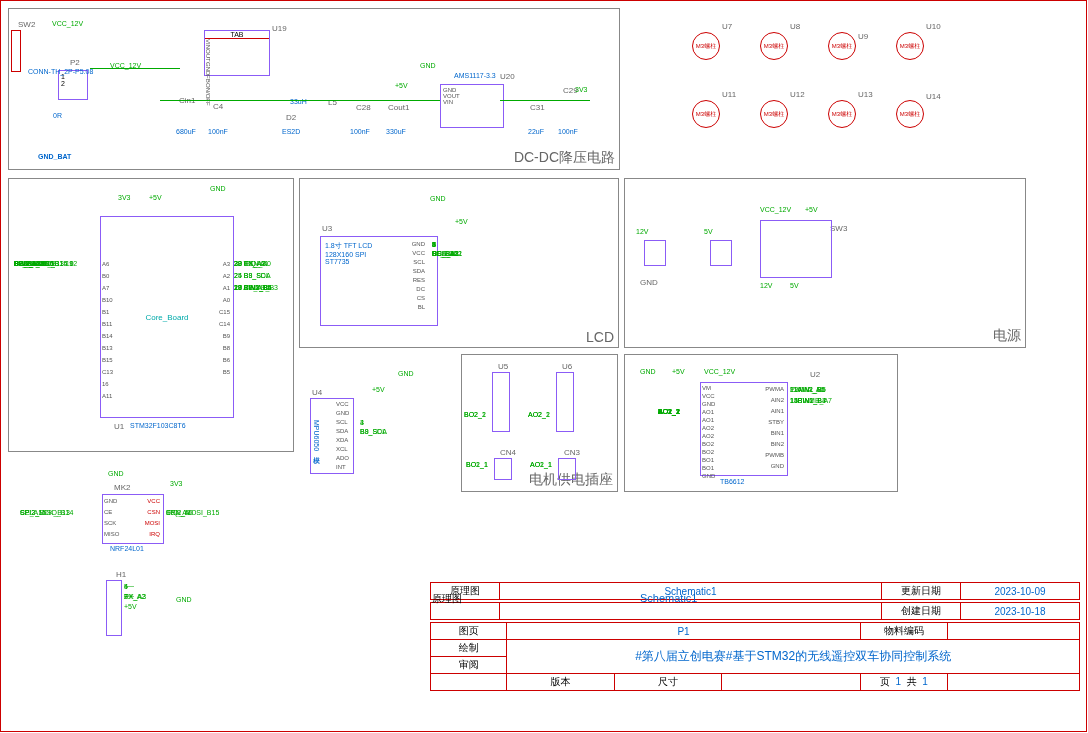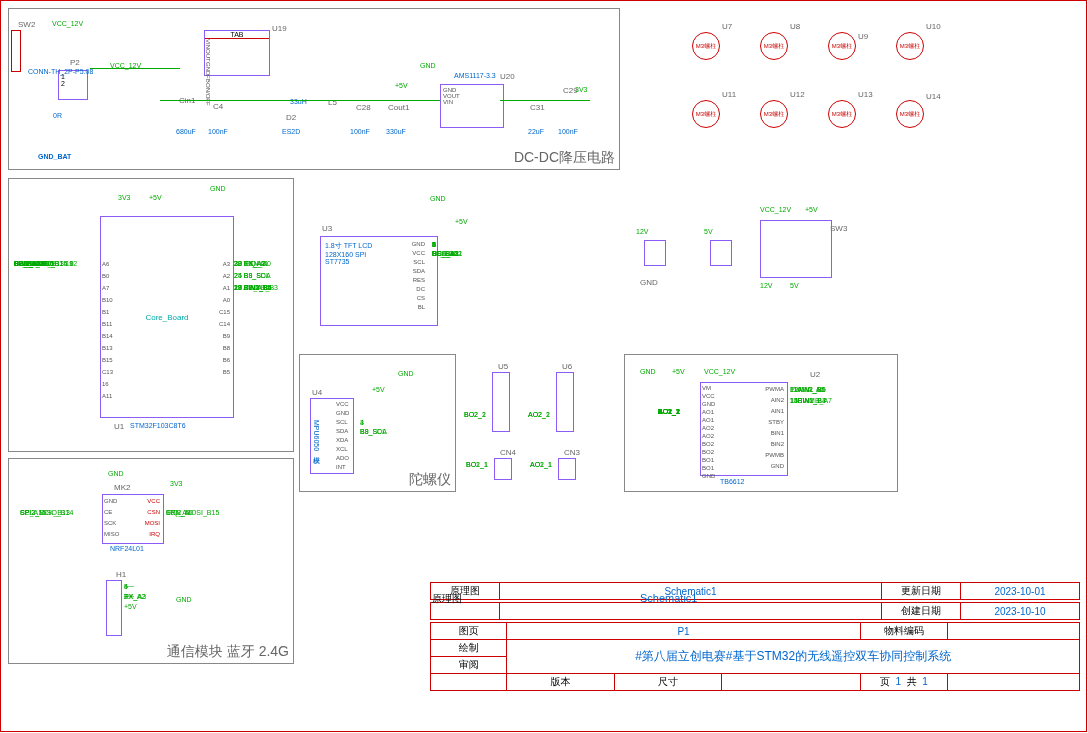--- a/index.html
+++ b/index.html
@@ -168,20 +168,23 @@
   <div></div>
       <div>C15</div>
       <div>C14</div>
   <div>B9</div>
       <div>B8</div>
       <div></div>
   <div>B6</div>
       <div>B5</div>
 </div>
 
+<div class="block" style="left:299px;top:178px;width:318px;height:168px">
+  <span class="blocklbl">LCD</span>
+</div>
 <span class="ref" style="left:322px;top:224px">U3</span>
 <div class="comp" style="left:320px;top:236px;width:108px;height:80px;padding:4px">
   <div class="part" style="position:static">1.8寸 TFT LCD</div>
   <div class="part" style="position:static">128X160 SPI</div>
   <div class="part" style="position:static">ST7735</div>
 </div>
 <div style="position:absolute;left:395px;top:240px;font-size:6px;line-height:9px;color:#555;text-align:right;width:30px">
   <div>GND</div>
       <div>VCC</div>
       <div>SCL</div>
@@ -195,35 +198,35 @@
   <div class="tag r">3 SCL_A12</div>
       <div class="tag r">4 SDA_A11</div>
   <div class="tag r">5 RES_A8</div>
       <div class="tag r">6 DC_B12</div>
   <div class="tag r">7 CS_B10</div>
       <div class="tag r">8 BL_B11</div>
 </div>
 <span class="tag" style="left:455px;top:218px">+5V</span>
 <span class="tag" style="left:430px;top:195px">GND</span>
 
+<div class="block" style="left:624px;top:178px;width:400px;height:168px">
+  <span class="blocklbl">电源</span>
+</div>
 <span class="tag" style="left:636px;top:228px">12V</span>
 <span class="tag" style="left:704px;top:228px">5V</span>
 <div class="comp" style="left:644px;top:240px;width:20px;height:24px"></div>
 <div class="comp" style="left:710px;top:240px;width:20px;height:24px"></div>
 <span class="ref" style="left:640px;top:278px">GND</span>
 <span class="tag" style="left:760px;top:206px">VCC_12V</span>
 <span class="tag" style="left:805px;top:206px">+5V</span>
 <span class="ref" style="left:830px;top:224px">SW3</span>
 <div class="comp" style="left:760px;top:220px;width:70px;height:56px"></div>
 <span class="tag" style="left:760px;top:282px">12V</span>
 <span class="tag" style="left:790px;top:282px">5V</span>
 
-<div class="block" style="left:299px;top:354px;width:155px;height:136px">
-  <span class="blocklbl">陀螺仪</span>
-</div>
 <span class="ref" style="left:312px;top:388px">U4</span>
 <div class="comp" style="left:310px;top:398px;width:42px;height:74px">
   <div style="writing-mode:vertical-rl;text-align:center;font-size:7px;color:#06c;height:100%">MPU6050模块</div>
 </div>
 <div style="position:absolute;left:336px;top:400px;font-size:6px;line-height:9px;color:#555">
   <div>VCC</div>
       <div>GND</div>
       <div>SCL</div>
       <div>SDA</div>
   <div>XDA</div>
@@ -231,20 +234,23 @@
       <div>ADO</div>
       <div>INT</div>
 </div>
 <div style="position:absolute;left:360px;top:418px;font-size:7px;line-height:9px">
   <div class="tag r">3 B8_SCL</div>
       <div class="tag r">4 B9_SDA</div>
 </div>
 <span class="tag" style="left:372px;top:386px">+5V</span>
 <span class="tag" style="left:398px;top:370px">GND</span>
 
+<div class="block" style="left:461px;top:354px;width:155px;height:136px">
+  <span class="blocklbl">电机供电插座</span>
+</div>
 <span class="ref" style="left:498px;top:362px">U5</span>
 <span class="ref" style="left:562px;top:362px">U6</span>
 <div class="comp" style="left:492px;top:372px;width:16px;height:58px"></div>
 <div class="comp" style="left:556px;top:372px;width:16px;height:58px"></div>
 <div style="position:absolute;left:464px;top:410px;font-size:6px;line-height:9px">
   <div class="tag r">BO2_1</div>
       <div class="tag r">BO2_2</div>
 </div>
 <div style="position:absolute;left:528px;top:410px;font-size:6px;line-height:9px">
   <div class="tag r">AO2_1</div>
@@ -307,23 +313,20 @@
   <div class="tag r">PWMA_A6</div>
       <div class="tag r">11AIN2_B6</div>
   <div class="tag r">12AIN1_B5</div>
       <div>&nbsp;</div>
   <div class="tag r">14BIN1_B4</div>
       <div class="tag r">13BIN2_B3</div>
   <div class="tag r">15PWMB_A7</div>
 </div>
 <span class="part" style="left:720px;top:478px">TB6612</span>
 
-<div class="block" style="left:8px;top:458px;width:284px;height:204px">
-  <span class="blocklbl">通信模块 蓝牙 2.4G</span>
-</div>
 <span class="ref" style="left:114px;top:483px">MK2</span>
 <div class="comp" style="left:102px;top:494px;width:60px;height:48px"></div>
 <div style="position:absolute;left:104px;top:496px;font-size:6px;line-height:11px;color:#555">
   <div>GND</div>
       <div>CE</div>
       <div>SCK</div>
       <div>MISO</div>
 </div>
 <div style="position:absolute;left:138px;top:496px;font-size:6px;line-height:11px;color:#c00;text-align:right;width:22px">
   <div>VCC</div>
@@ -355,32 +358,32 @@
       <div class="g">──</div>
 </div>
 <span class="tag" style="left:176px;top:596px">GND</span>
 
 <table class="tbl" style="left:430px;top:582px;width:650px">
 <tbody>
         <tr>
   <td style="width:60px">原理图</td>
   <td colspan="3" class="b" style="width:310px">Schematic1</td>
   <td style="width:70px">更新日期</td>
-  <td style="width:110px" class="b">2023-10-01</td>
+  <td style="width:110px" class="b">2023-10-09</td>
 </tr>
 
 </tbody>
     </table>
 <table class="tbl" style="left:430px;top:602px;width:650px">
 <tbody>
         <tr>
   <td style="width:60px"></td>
           <td colspan="3" style="width:310px"></td>
   <td style="width:70px">创建日期</td>
-          <td style="width:110px" class="b">2023-10-10</td>
+          <td style="width:110px" class="b">2023-10-18</td>
 </tr>
 </tbody>
     </table>
 
 <div style="position:absolute;left:432px;top:592px;font-size:10px">原理图</div>
 <div class="b" style="position:absolute;left:640px;top:592px;font-size:11px">Schematic1</div>
 
 <table class="tbl" style="left:430px;top:622px;width:650px">
 <tbody>
         <tr>

